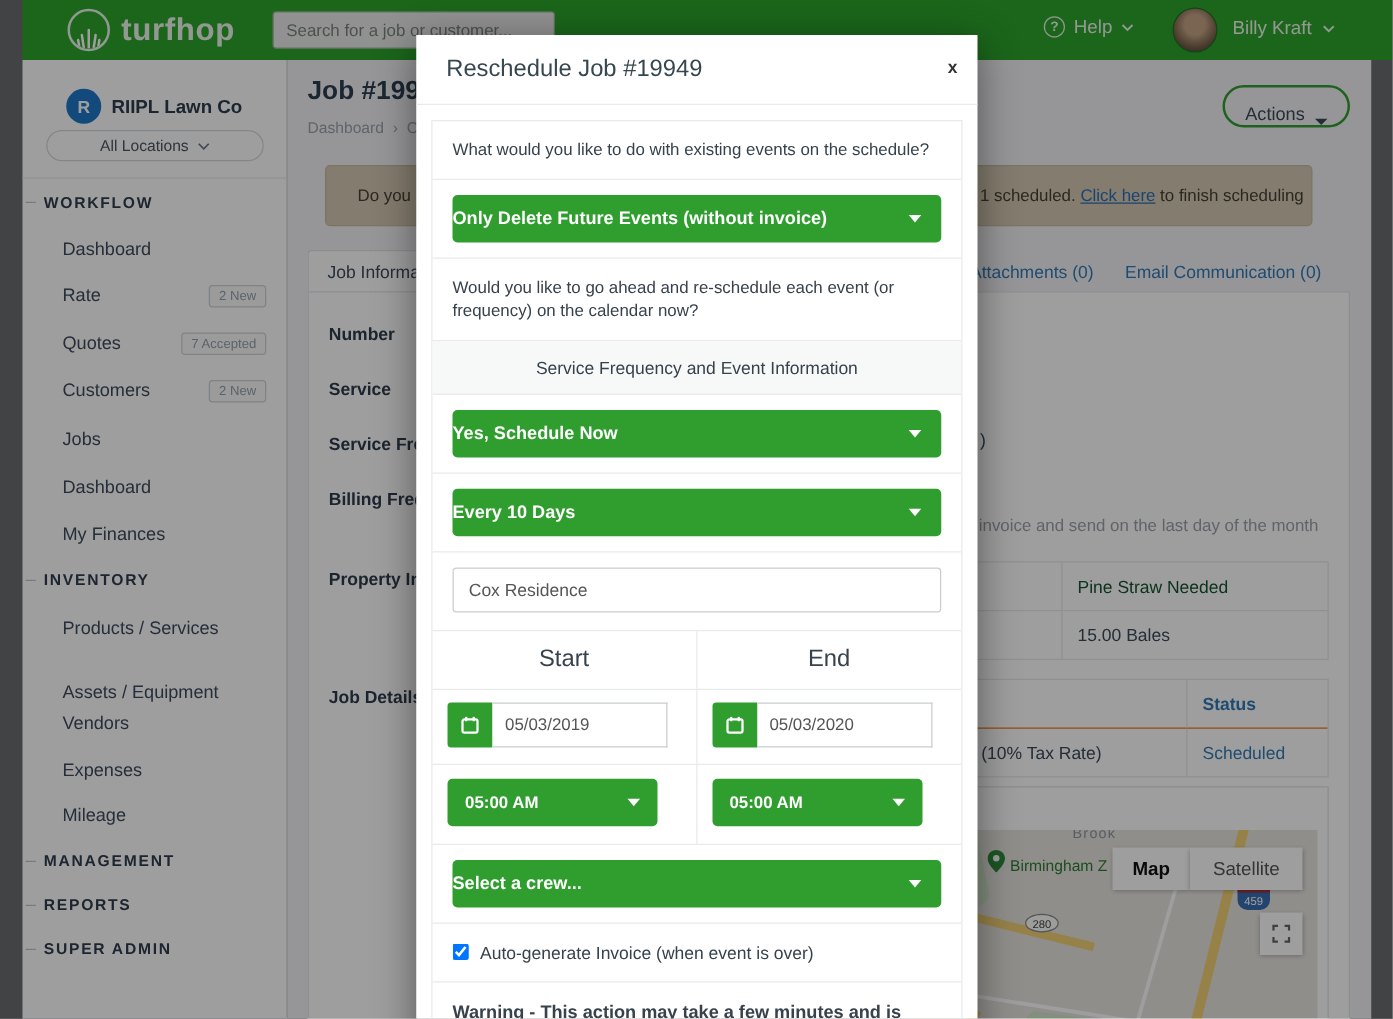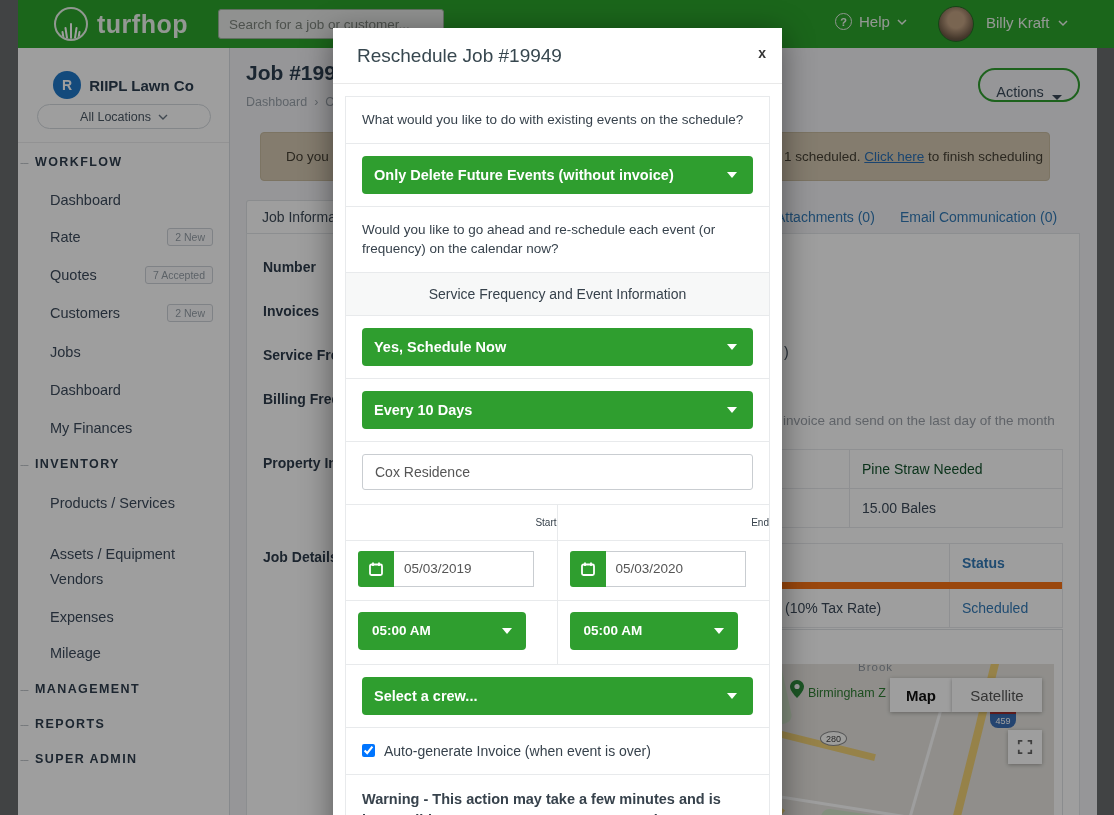--- a/index.html
+++ b/index.html
@@ -50,21 +50,21 @@
   .frag-paren { position:absolute; left:537px; top:110px; font-size:14px; color:#3c4a5a; }
   .billing-note { position:absolute; left:536px; top:179px; font-size:13.5px; color:#9ba1a9; white-space:nowrap; }
   .ptable { position:absolute; left:440px; top:215px; width:376px; border:1px solid #e7e9ec; }
   .ptable .row { display:flex; }
   .ptable .row + .row { border-top:1px solid #e7e9ec; }
   .ptable .c1 { width:162px; border-right:1px solid #e7e9ec; }
   .ptable .c2 { flex:1; padding:11px 12px; font-size:14px; color:#3c4a5a; }
   .ptable .hd { font-weight:normal; color:#14532d; }
   .dtable { position:absolute; left:440px; top:309px; width:376px; border:1px solid #e7e9ec; }
   .dtable .row { display:flex; }
-  .dtable .row + .row { border-top:7px solid #f97316; }
+  .dtable .row + .row { border-top:1px solid #f97316; }
   .dtable .c1 { width:262px; border-right:1px solid #e7e9ec; padding:11px 0 11px 97px; font-size:14px; color:#3c4a5a; }
   .dtable .c2 { flex:1; padding:11px 12px; font-size:14px; }
   .status-head { color:#337ab7; font-weight:bold; }
   .status-val { color:#337ab7; }
 
   
   .map-card { position:absolute; left:440px; top:395px; width:376px; height:372px; background:#fff; border:1px solid #dfe2e5; }
   .map { position:absolute; left:10px; top:34px; width:356px; height:328px; background:#e8e6e1; overflow:hidden; }
   .road { position:absolute; background:#f2d277; }
   .road-w { position:absolute; background:#ffffff; }
@@ -84,29 +84,29 @@
   .overlay { position:absolute; inset:0; background:rgba(0,0,0,.38); z-index:50; }
   .modal { position:absolute; left:333px; top:28px; width:449px; height:870px; background:#fff; z-index:100; box-shadow:0 6px 30px rgba(0,0,0,.45); }
   .modal-hd { position:relative; height:56px; border-bottom:1px solid #e9e9e9; display:flex; align-items:center; padding:0 24px; }
   .modal-title { font-size:19px; color:#37474f; }
   .modal-close { position:absolute; right:16px; top:18px; font-size:14px; font-weight:bold; color:#333; line-height:1; cursor:default; }
   .modal-body { margin:12px 12px 0 12px; border:1px solid #e8eaec; }
   .mrow { border-bottom:1px solid #e8eaec; }
   .mrow:last-child { border-bottom:none; }
   .q-text { padding:13px 16px; font-size:13.5px; color:#37424c; line-height:1.45; }
   .dd-row { padding:12px 16px; }
-  .green-dd { position:relative; height:38px; background:#2f9e2f; border-radius:4px; display:flex; align-items:center; padding:0 12px; color:#fff; font-size:14.5px; font-weight:bold; }
+  .green-dd { position:relative; height:38px; background:#2f9e2f; border-radius:4px; display:flex; align-items:center; padding:0 0; color:#fff; font-size:14.5px; font-weight:bold; }
   .green-dd .caret { position:absolute; right:16px; top:16px; width:0; height:0; border-left:5px solid transparent; border-right:5px solid transparent; border-top:6px solid #fff; }
   .gray-row { background:#f7f8f8; text-align:center; padding:13px 16px; font-size:14px; color:#37424c; }
   .input-row { padding:12px 16px 14px 16px; }
   .text-input { width:100%; height:36px; border:1px solid #c9cdd1; border-radius:3px; padding:0 12px; font-size:14px; color:#555; font-family:"Liberation Sans",sans-serif; }
   .twocol { display:flex; }
   .twocol > div { width:50%; }
   .twocol > div:first-child { border-right:1px solid #e8eaec; }
-  .colhead { text-align:right; padding:12px 0; font-size:10px; color:#37424c; }
+  .colhead { text-align:center; padding:12px 0; font-size:19px; color:#37424c; }
   .date-cell { padding:10px 12px 13px 12px; display:flex; }
   .date-btn { width:36px; height:36px; background:#2f9e2f; border-radius:3px 0 0 3px; display:flex; align-items:center; justify-content:center; }
   .date-input { width:140px; height:36px; border:1px solid #c9cdd1; border-left:none; padding:0 10px; font-size:13.5px; color:#555; font-family:"Liberation Sans",sans-serif; }
   .time-cell { padding:11px 12px 14px 12px; }
   .time-dd { position:relative; width:168px; height:38px; background:#2f9e2f; border-radius:4px; display:flex; align-items:center; padding:0 14px; color:#fff; font-size:13.5px; font-weight:bold; }
   .time-dd .caret { position:absolute; right:14px; top:16px; width:0; height:0; border-left:5px solid transparent; border-right:5px solid transparent; border-top:6px solid #fff; }
   .check-row { padding:15px 16px; display:flex; align-items:center; gap:9px; font-size:14px; color:#37424c; }
   .warn-row { padding:14px 16px; font-size:14.5px; color:#37424c; line-height:1.5; font-weight:bold; }
 </style>
 </head>
@@ -238,21 +238,21 @@
       <span class="alert-left">Do you</span>
       <span class="alert-right"><span>1 scheduled. </span><span class="alert-link">Click here</span><span> to finish scheduling</span></span>
     </div>
 
     <div class="tab-active">Job Information</div>
     <div class="tab-link" style="left:546px">Attachments (0)</div>
     <div class="tab-link" style="left:670px">Email Communication (0)</div>
 
     <div class="card">
       <div class="fld" style="top:25px">Number</div>
-      <div class="fld" style="top:69px">Invoices</div>
+      <div class="fld" style="top:69px">Service</div>
       <div class="fld" style="top:113px">Service Frequency</div>
       <div class="fld" style="top:157px">Billing Frequency</div>
       <div class="fld" style="top:221px">Property Information</div>
       <div class="fld" style="top:315px">Job Details</div>
 
       <div class="frag-paren">)</div>
       <div class="billing-note">invoice and send on the last day of the month</div>
 
       <div class="ptable">
         <div class="row">

